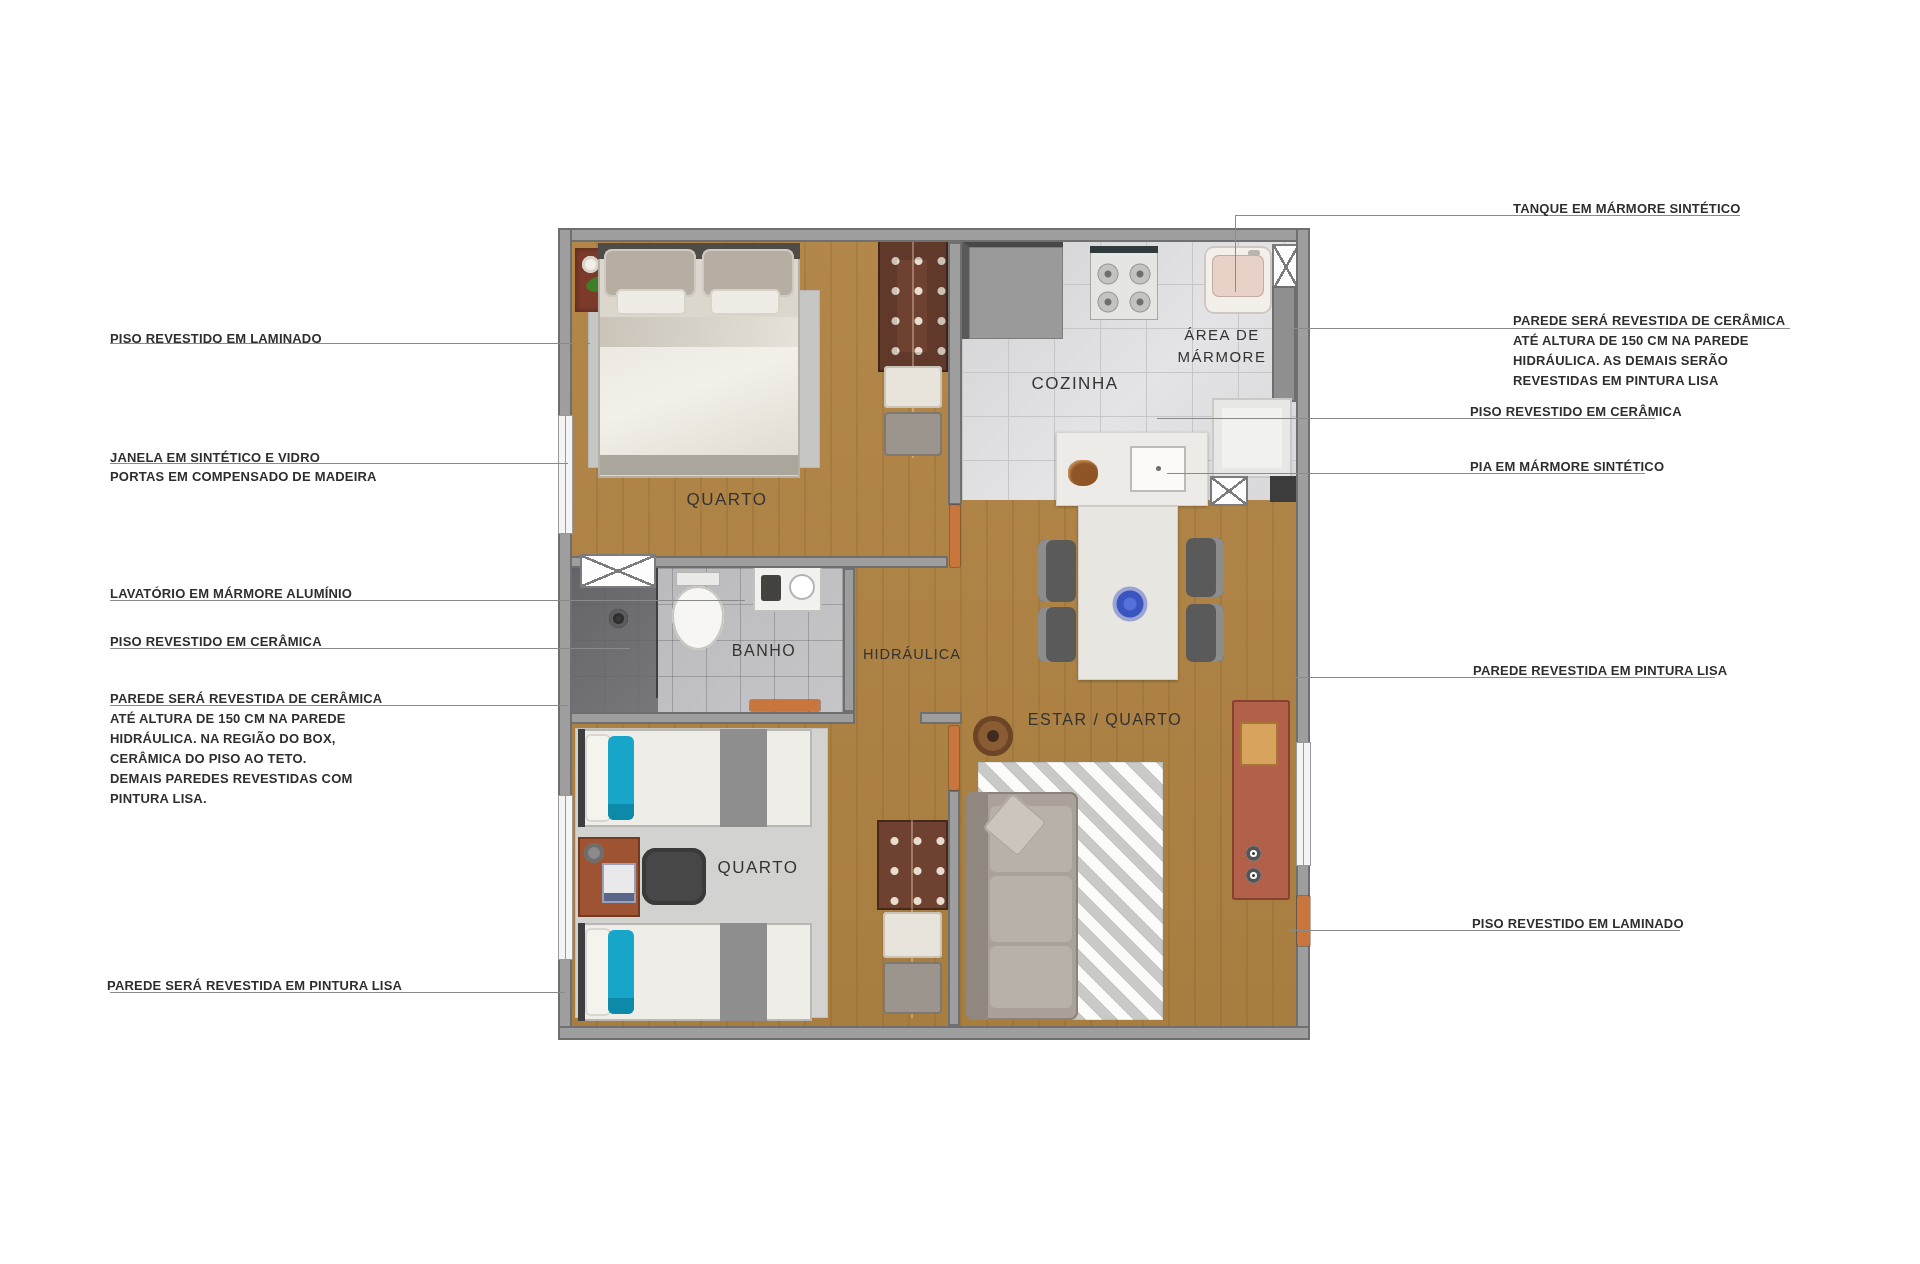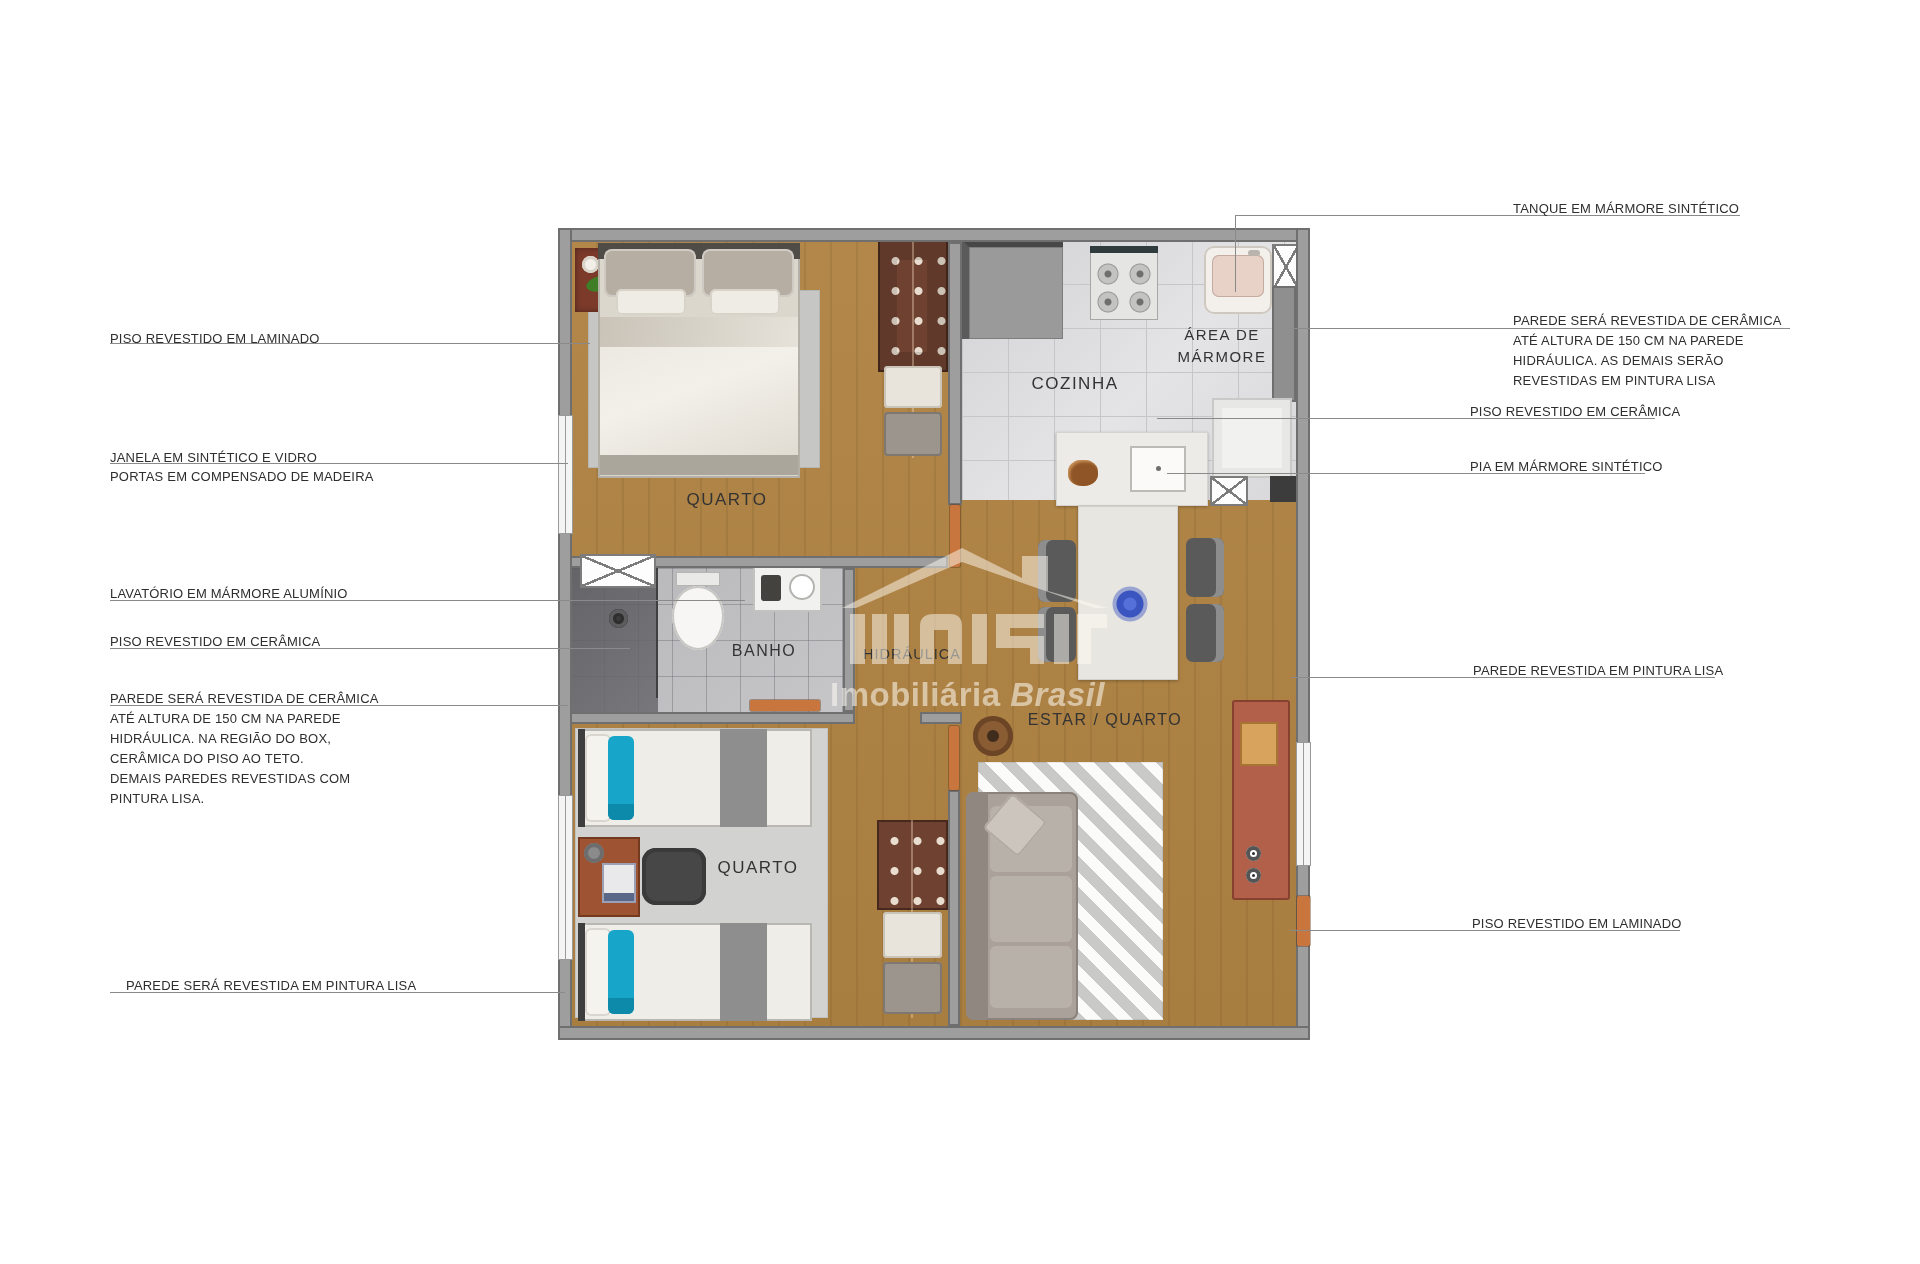--- a/index.html
+++ b/index.html
@@ -29,21 +29,21 @@
   .xbox{position:absolute;background-color:#fdfdfd;border:2px solid #7c7c7c;
     background-image:
       linear-gradient(to top right, transparent calc(50% - 1.2px), #7c7c7c calc(50% - 1.2px) calc(50% + 1.2px), transparent calc(50% + 1.2px)),
       linear-gradient(to bottom right, transparent calc(50% - 1.2px), #7c7c7c calc(50% - 1.2px) calc(50% + 1.2px), transparent calc(50% + 1.2px));}
   .room-label{position:absolute;color:#333;text-align:center;letter-spacing:1.5px;z-index:30;font-size:16px;}
   
   .leader{position:absolute;height:1px;background:#8a8a8a;z-index:40;}
   .vleader{position:absolute;width:1px;background:#8a8a8a;z-index:40;}
   .ann{position:absolute;font-size:13px;line-height:19px;color:#2e2e2e;letter-spacing:.2px;
        white-space:nowrap;z-index:41;}
-  .ann span{display:block;}
+  .ann span{display:block;font-weight:bold;}
   
   #watermark{position:absolute;left:826px;top:544px;width:310px;height:180px;z-index:45;pointer-events:none;}
   #wm-text{position:absolute;left:4px;top:132px;width:300px;font-size:33px;font-weight:bold;
            color:rgba(255,252,244,0.55);letter-spacing:.5px;white-space:nowrap;}
   #wm-text i{font-style:italic;}
   .chev{background:repeating-linear-gradient(45deg,#c9c9c7 0 11px,#fbfbfa 11px 22px);
         box-shadow:inset 0 0 0 1px rgba(0,0,0,.07);}
   .shelf{background-image:
       radial-gradient(circle, #e8ddcf 0 3.5px, rgba(0,0,0,0) 4.5px);
       background-size:23px 30px;background-position:6px 6px;}
@@ -190,38 +190,20 @@
     <div class="room-label" style="left:604px;top:96px;width:120px;font-size:15px;line-height:22px;">
       <span style="display:block;">ÁREA DE</span>
       <span style="display:block;">MÁRMORE</span>
     </div>
     <div class="room-label" style="left:156px;top:414px;width:100px;font-size:16px;">BANHO</div>
     <div class="room-label" style="left:279px;top:418px;width:150px;font-size:14.5px;letter-spacing:1px;">HIDRÁULICA</div>
     <div class="room-label" style="left:457px;top:483px;width:180px;font-size:16px;">ESTAR / QUARTO</div>
     <div class="room-label" style="left:150px;top:630px;width:100px;font-size:17px;">QUARTO</div>
   </div>
 
-  <div id="watermark">
-    <svg width="280" height="126" viewBox="0 0 280 126" style="position:absolute;left:10px;top:0;">
-      <g fill="rgba(255,252,244,0.5)">
-        <path d="M6 64 L126 4 L186 34 L186 12 L212 12 L212 47 L272 64 L258 64 L126 18 L20 64 Z"></path>
-        <rect x="14" y="70" width="15" height="50"></rect>
-        <rect x="36" y="70" width="15" height="50"></rect>
-        <rect x="58" y="70" width="15" height="50"></rect>
-        <path d="M84 120 V82 q0 -12 14 -12 h16 q12 0 12 12 v38 h-14 V86 h-14 v34 Z"></path>
-        <rect x="136" y="70" width="15" height="50"></rect>
-        <path d="M160 70 h48 v14 h-34 v8 h34 v28 h-14 v-16 h-34 Z"></path>
-        <rect x="218" y="70" width="15" height="50"></rect>
-        <path d="M241 70 h30 v14 h-16 v36 h-14 Z"></path>
-      </g>
-    </svg>
-    <div id="wm-text">
-      <span>Imobiliária</span>&nbsp;<i>Brasil</i>
-    </div>
-  </div>
 
   <div class="leader" style="left:110px;top:343px;width:480px;"></div>
   <div class="leader" style="left:110px;top:463px;width:458px;"></div>
   <div class="leader" style="left:110px;top:600px;width:635px;"></div>
   <div class="leader" style="left:110px;top:648px;width:520px;"></div>
   <div class="leader" style="left:110px;top:705px;width:458px;"></div>
   <div class="leader" style="left:110px;top:992px;width:455px;"></div>
   <div class="leader" style="left:1235px;top:215px;width:505px;"></div>
   <div class="vleader" style="left:1235px;top:215px;height:77px;"></div>
   <div class="leader" style="left:1291px;top:328px;width:499px;"></div>
@@ -244,21 +226,21 @@
     <span>PISO REVESTIDO EM CERÂMICA</span>
   </div>
   <div class="ann" style="left:110px;top:689px;line-height:20px;">
     <span>PAREDE SERÁ REVESTIDA DE CERÂMICA</span>
     <span>ATÉ ALTURA DE 150 CM NA PAREDE</span>
     <span>HIDRÁULICA. NA REGIÃO DO BOX,</span>
     <span>CERÂMICA DO PISO AO TETO.</span>
     <span>DEMAIS PAREDES REVESTIDAS COM</span>
     <span>PINTURA LISA.</span>
   </div>
-  <div class="ann" style="left:126px;top:976px;">
+  <div class="ann" style="left:107px;top:976px;">
     <span>PAREDE SERÁ REVESTIDA EM PINTURA LISA</span>
   </div>
 
   <div class="ann" style="left:1513px;top:199px;">
     <span>TANQUE EM MÁRMORE SINTÉTICO</span>
   </div>
   <div class="ann" style="left:1513px;top:311px;line-height:20px;">
     <span>PAREDE SERÁ REVESTIDA DE CERÂMICA</span>
     <span>ATÉ ALTURA DE 150 CM NA PAREDE</span>
     <span>HIDRÁULICA. AS DEMAIS SERÃO</span>

